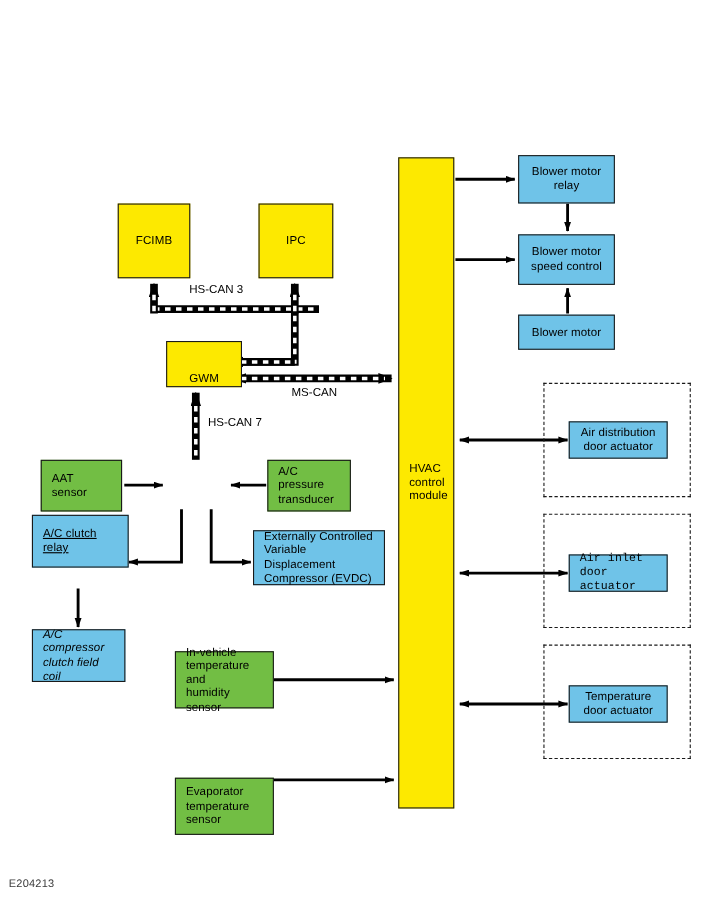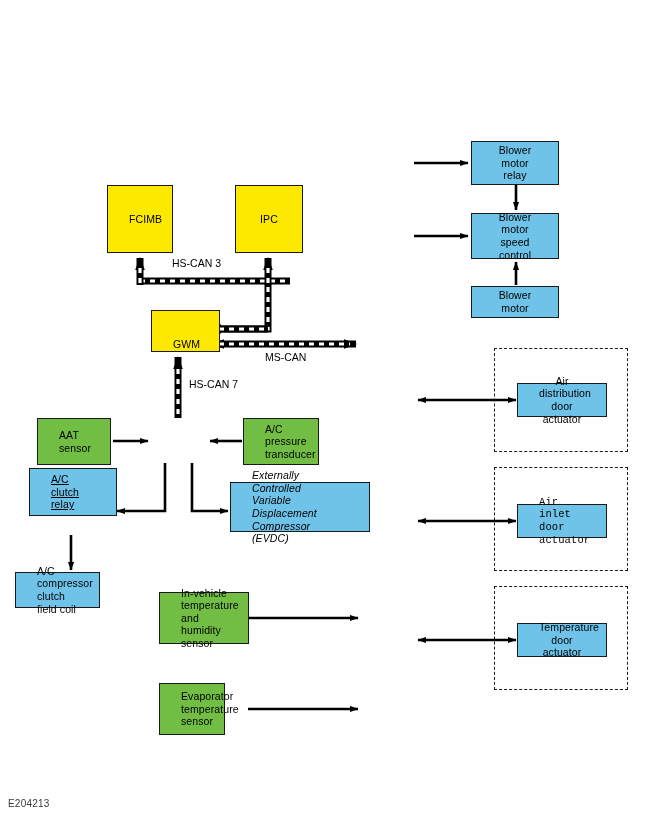--- a/index.html
+++ b/index.html
@@ -31,21 +31,21 @@
     justify-content: center;
     font-size: 10.5px;
     line-height: 12.6px;
     color: #000000;
     letter-spacing: 0.1px;
     z-index: 3;
   }
   .node-label {
     display: block;
     white-space: pre-line;
-    padding: 0 21px;
+    padding: 0 9px;
   }
   .fill-yellow { background: #FDE900; }
   .fill-green  { background: #72BE44; }
   .fill-blue   { background: #6FC3E8; }
   .align-center .node-label { text-align: center; }
   .align-left .node-label   { text-align: left; }
 
   .group-box {
     position: absolute;
     box-sizing: border-box;
@@ -146,53 +146,58 @@
 
   <div class="node fill-yellow align-center" style="left:235px; top:185px; width:68px; height:68px;">
     <span class="node-label">IPC</span>
   </div>
 
   <div class="node fill-yellow align-center" style="left:151px; top:310px; width:69px; height:42px;justify-content:flex-end;">
     <span class="node-label">GWM</span>
   </div>
 
 
+  <div class="node fill-yellow align-left" style="left:362px; top:143px; width:51px; height:592px;">
+    <span class="node-label">HVAC
+control
+module</span>
+  </div>
 
   <div class="node fill-green align-left" style="left:37px; top:418px; width:74px; height:47px;">
     <span class="node-label">AAT
 sensor</span>
   </div>
 
   <div class="node fill-green align-left" style="left:243px; top:418px; width:76px; height:47px;">
     <span class="node-label">A/C pressure
 transducer</span>
   </div>
 
   <div class="node fill-blue align-left" style="left:29px; top:468px; width:88px; height:48px;text-decoration:underline;">
     <span class="node-label">A/C clutch relay</span>
   </div>
 
-  <div class="node fill-blue align-left" style="left:230px; top:482px; width:140px; height:50px;font-style:italic;">
+  <div class="node fill-blue align-left" style="left:230px; top:482px; width:120px; height:50px;">
     <span class="node-label">Externally Controlled
 Variable Displacement
 Compressor (EVDC)</span>
   </div>
 
-  <div class="node fill-blue align-left" style="left:15px; top:572px; width:85px; height:36px;">
+  <div class="node fill-blue align-left" style="left:29px; top:572px; width:85px; height:48px;font-style:italic;">
     <span class="node-label">A/C compressor
 clutch field coil</span>
   </div>
 
   <div class="node fill-green align-left" style="left:159px; top:592px; width:90px; height:52px;">
     <span class="node-label">In-vehicle
 temperature and
 humidity sensor</span>
   </div>
 
-  <div class="node fill-green align-left" style="left:159px; top:683px; width:66px; height:52px;">
+  <div class="node fill-green align-left" style="left:159px; top:707px; width:90px; height:52px;">
     <span class="node-label">Evaporator
 temperature
 sensor</span>
   </div>
 
   <div class="node fill-blue align-center" style="left:471px; top:141px; width:88px; height:44px;">
     <span class="node-label">Blower motor
 relay</span>
   </div>
 

